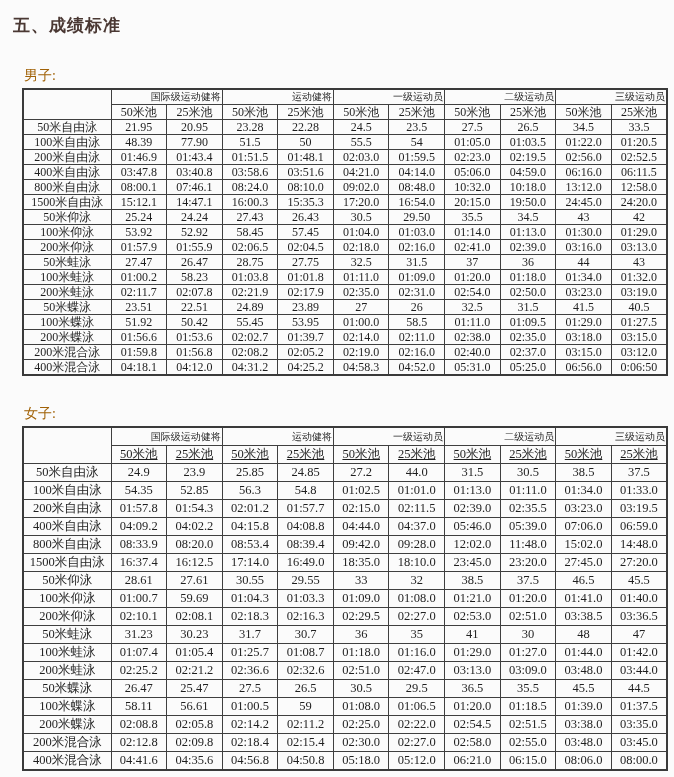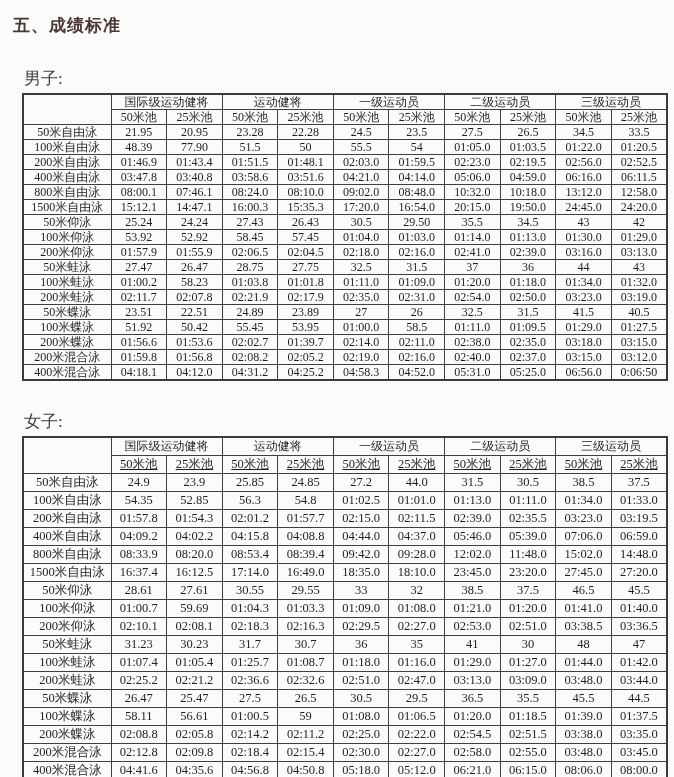--- a/index.html
+++ b/index.html
@@ -15,22 +15,22 @@
     margin:14px 0 0 13px;
     font-family:Liberation Sans, sans-serif;
     font-size:17px;
     font-weight:bold;
     color:#4a3833;
     letter-spacing:1px;
   }
   .section{margin-top:0;}
   .section-label{
     margin:30px 0 3px 24px;
-    font-size:17px;
-    color:#404040;
+    font-size:14px;
+    color:#a16207;
   }
   .section-label.women{margin-top:29px;}
   table.std{
     border-collapse:collapse;
     table-layout:fixed;
     margin-left:22px;
     width:644px;
     border:2px solid #3a3a3a;
   }
   table.std th, table.std td{
@@ -47,21 +47,21 @@
     font-size:12px;
     height:14px;
     line-height:14px;
   }
   
   table.women th, table.women td{
     font-size:12.5px;
     height:17px;
     line-height:17px;
   }
-  table.std .lvl-head{font-size:12px;}
+  table.std .lvl-head{font-size:10px;text-align:right;}
   table.women .pool-head{text-decoration:underline;}
   col.label-col{width:88px;}
   col.val-col{width:55.6px;}
 </style>
 </head>
 <body>
 
 <div class="page">
   <div class="page-title">五、成绩标准</div>
 

